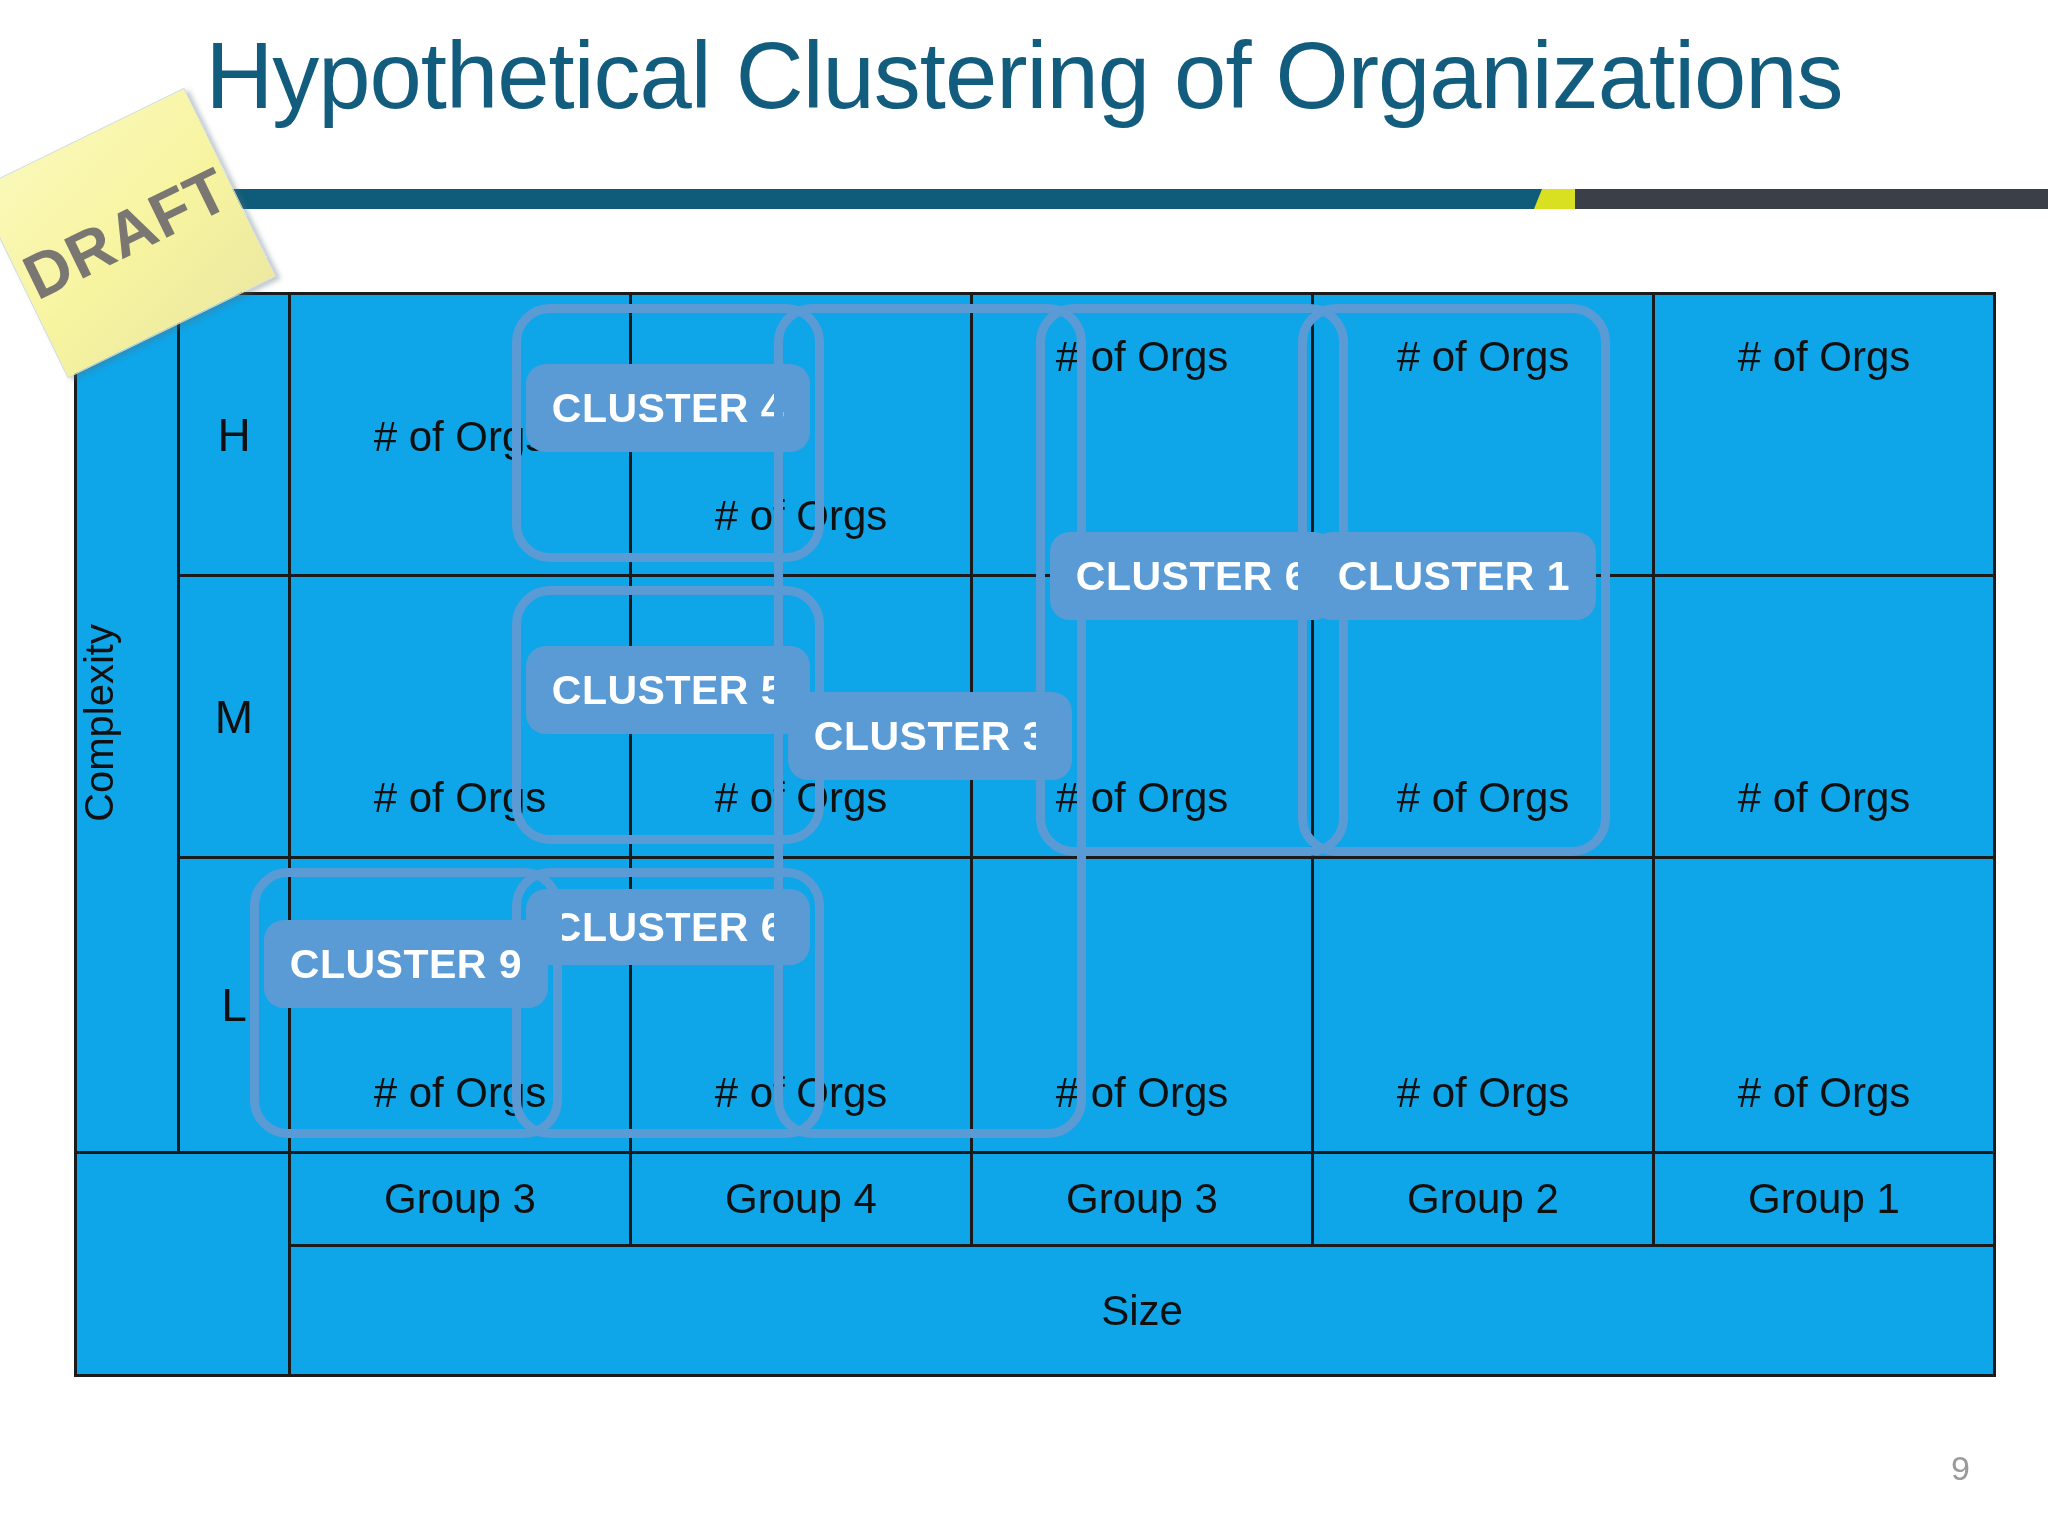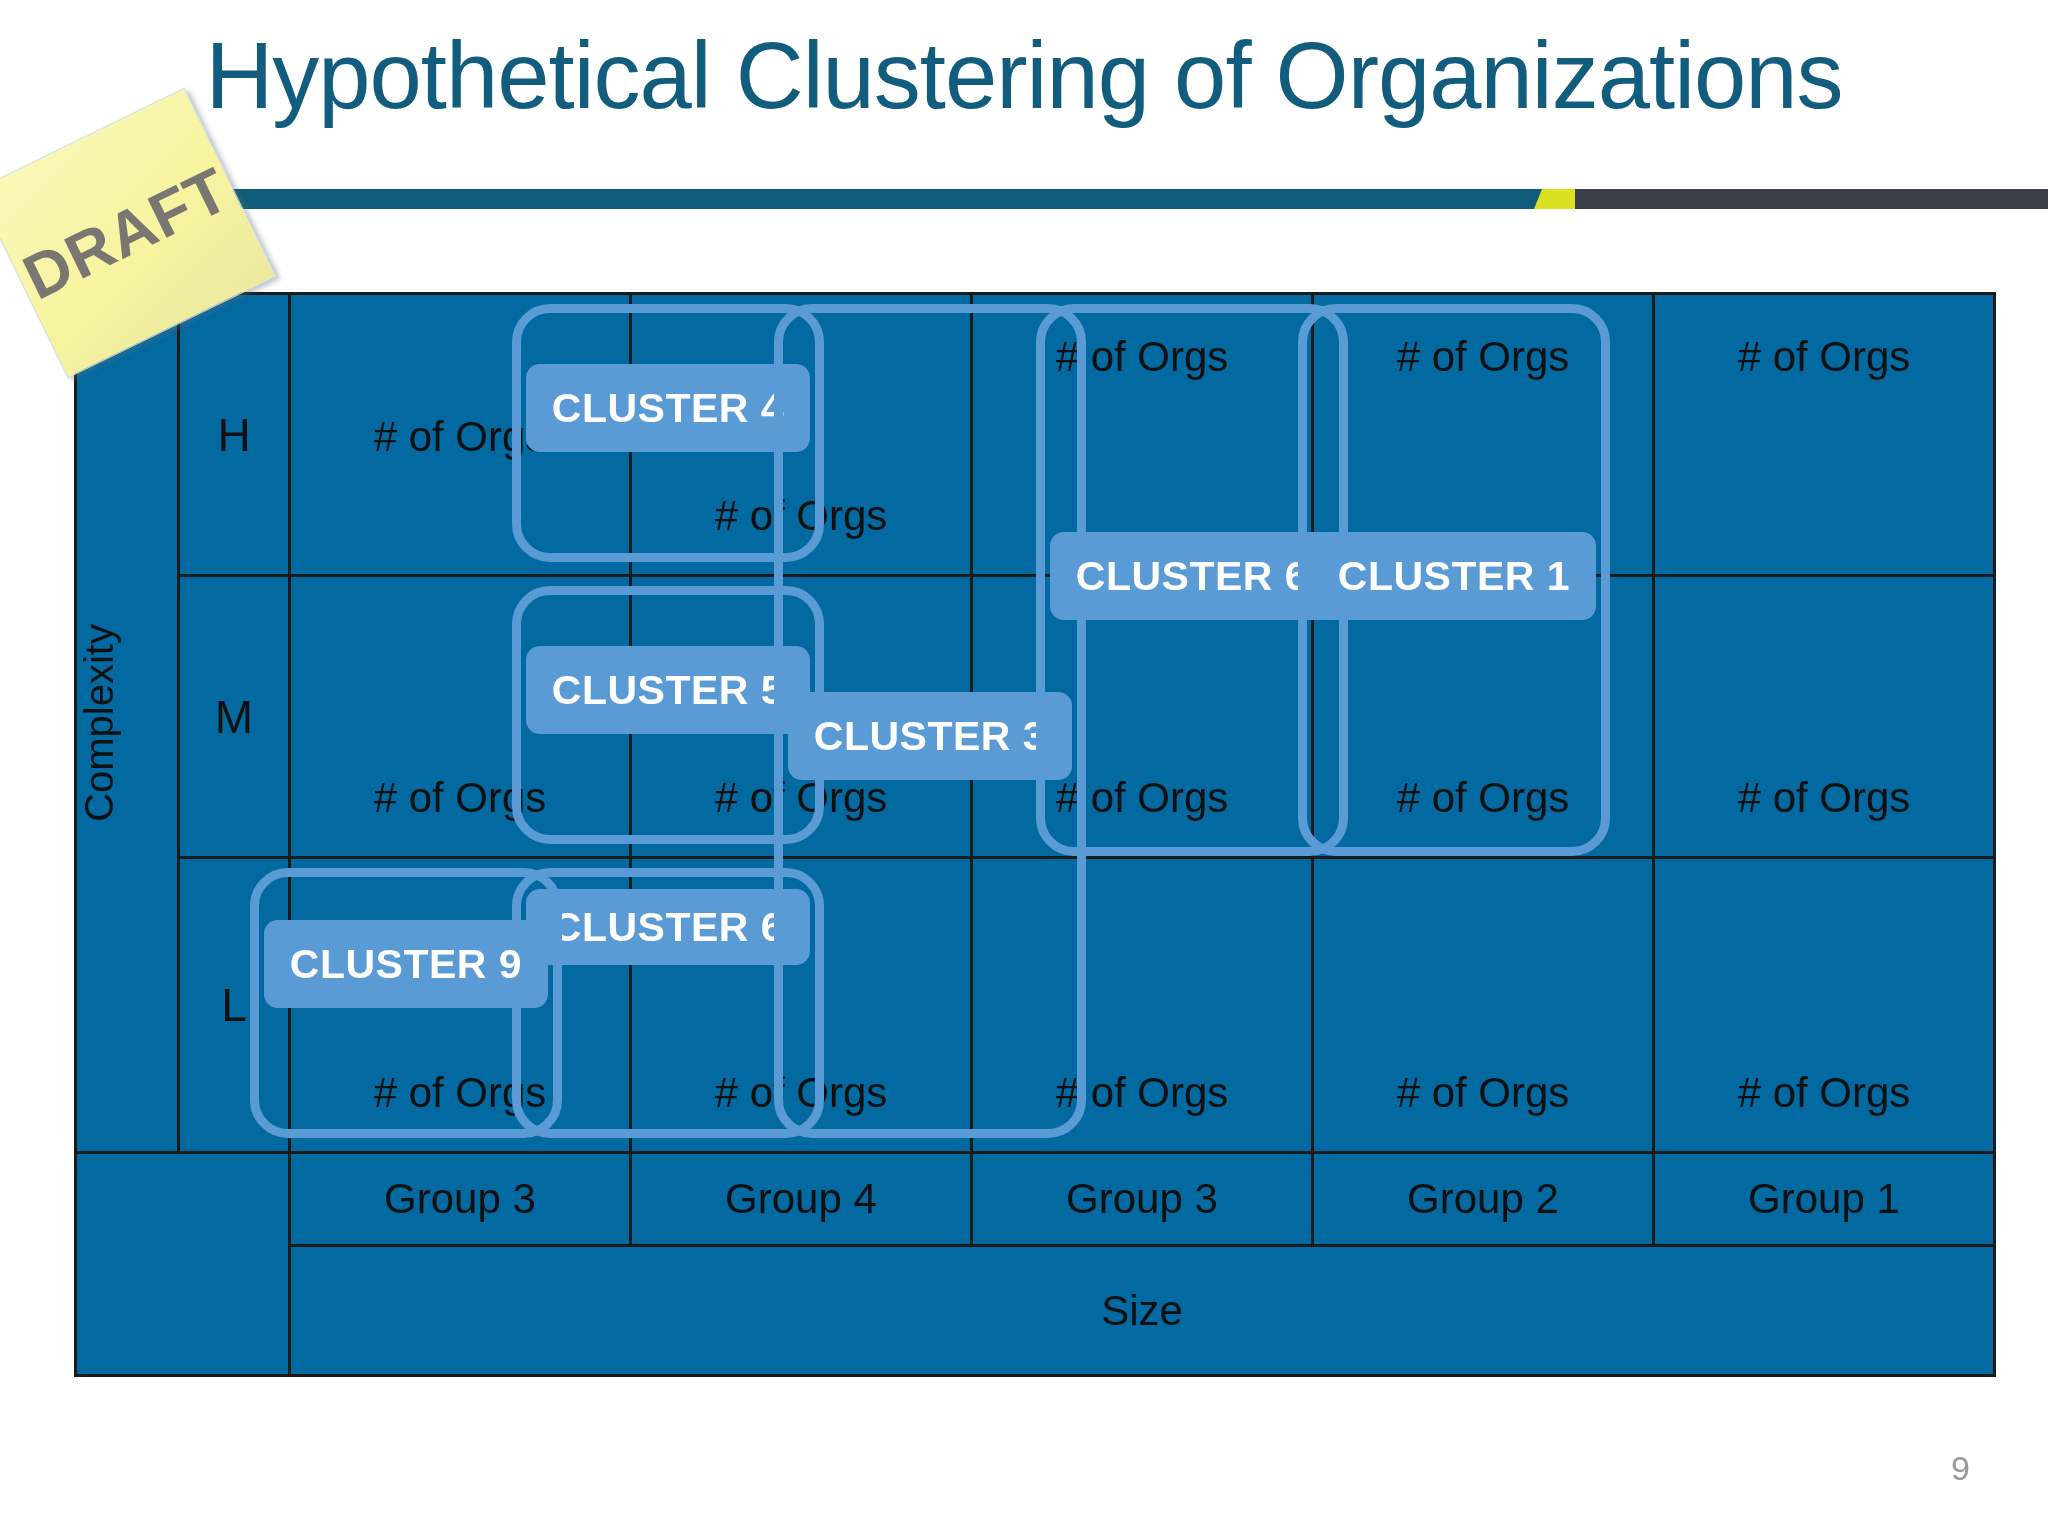--- a/index.html
+++ b/index.html
@@ -75,21 +75,21 @@
     width:1900px; height:1082px;
   }
   .tbl{
     border-collapse:collapse;
     width:1900px; height:1082px;
     table-layout:fixed;
   }
   .tbl td{
     border:3px solid #1b1b1b;
     padding:0;
-    background:#0369a1;
+    background:#0ea5e9;
     vertical-align:middle;
     position:relative;
   }
   .hdr-fill{ background:#DDE3F0; }
 
   .col-complexity{ width:100px; }
   .col-level{ width:108px; }
   .col-data{ width:338px; }
 
   .row-h{ height:282px; }
@@ -151,21 +151,21 @@
   .cluster-box{
     position:absolute;
     border:9px solid #5B9BD5;
     border-radius:38px;
     background:transparent;
     box-sizing:border-box;
   }
   .cluster-pill{
     position:absolute;
     background:#5B9BD5;
-    border-radius:14px;
+    border-radius:20px;
     color:#ffffff;
     font-size:41px;
     font-weight:700;
     letter-spacing:.5px;
     display:flex;
     align-items:center;
     justify-content:center;
     box-sizing:border-box;
   }
 

